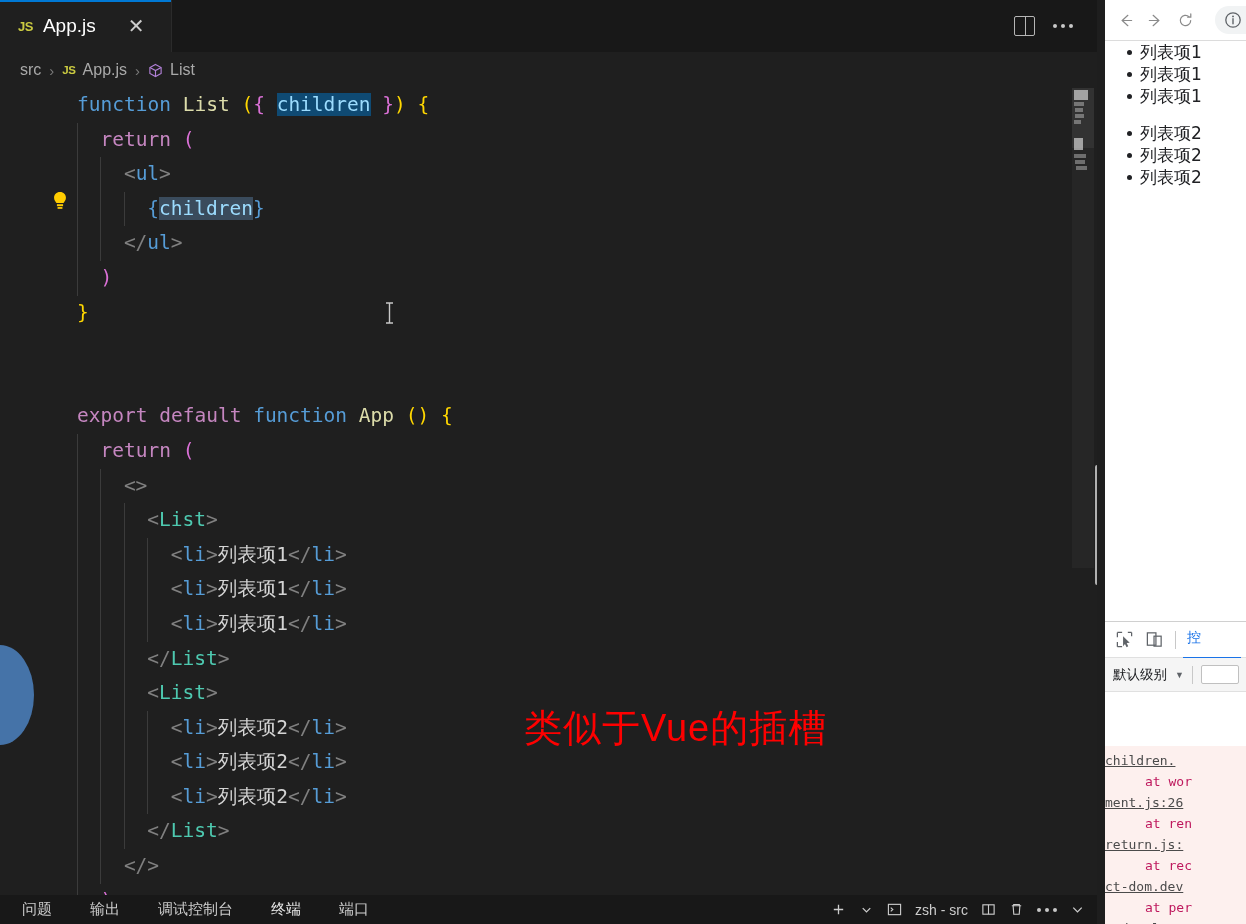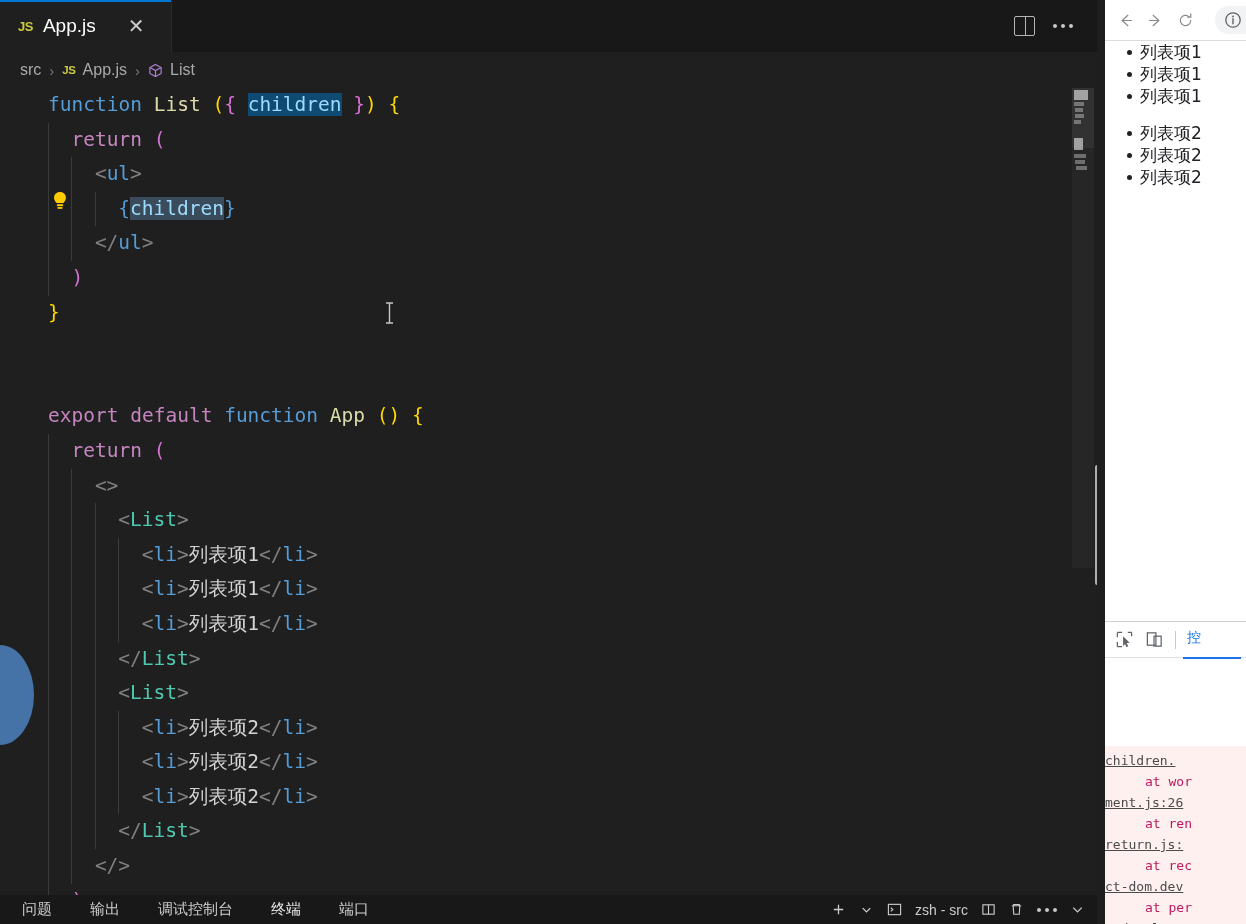--- a/index.html
+++ b/index.html
@@ -66,21 +66,21 @@
   .bc-sep { color: #7a7a7a; font-size: 15px; margin: 0 1px; }
   .bc-js { color: #cbcb41; font-weight: bold; font-size: 11.5px; letter-spacing: -0.4px; }
   .bc-cube { display: inline-block; width: 15px; height: 15px; }
 
   
   .code {
     position: absolute; left: 0; top: 88px; width: 1060px; height: 806px;
     font-family: "DejaVu Sans Mono", "Liberation Mono", monospace;
     font-size: 19.5px; line-height: 34.6px; white-space: pre;
   }
-  .ln { position: relative; height: 34.6px; padding-left: 48px; }
+  .ln { position: relative; height: 34.6px; padding-left: 48px; margin-left: 29px; }
   .gutter-bulb {
     position: absolute; left: 51px; top: 5px; width: 18px; height: 22px;
   }
   .guide {
     position: absolute; top: 0; height: 34.6px; width: 1px; background: #3b3b3b;
   }
   .sel-strong { background: #0f4a73; }
   .sel-soft   { background: #3a4b5c; }
 
   .c-kw     { color: #569cd6; }   
@@ -348,20 +348,21 @@
           </span>
         <span class="pa-icon">
           <svg viewBox="0 0 16 16" width="15" height="15">
               <path d="M3.5 6l4.5 4.5L12.5 6" stroke="#cccccc" stroke-width="1.4" fill="none"></path>
             </svg>
         </span>
       </span>
     </div>
   </div>
 
+  <div class="annot-red">类似于Vue的插槽</div>
 
 
   <div id="browser">
 
     <div class="bw-toolbar">
       <span class="bw-ico">
         <svg viewBox="0 0 18 18" width="17" height="17">
             <path d="M11.5 3.5L5.5 9l6 5.5M5.5 9h10" stroke="#8a8a8a" stroke-width="1.3" fill="none" stroke-linecap="round"></path>
           </svg>
       </span>
@@ -413,20 +414,26 @@
           <svg viewBox="0 0 20 20" width="19" height="19">
             <rect x="2.5" y="3" width="9" height="13" fill="none" stroke="#5f6368" stroke-width="1.3"></rect>
             <rect x="9.5" y="6.5" width="7.5" height="10.5" fill="none" stroke="#5f6368" stroke-width="1.3"></rect>
           </svg>
         </span>
         <span class="dt-vsep"></span>
         <span class="dt-tab">控</span>
       </div>
 
 
+      <div class="dt-row3">
+        <span class="dt-level">默认级别</span>
+        <span class="dt-caret">▼</span>
+        <span class="dt-vsep"></span>
+        <span class="dt-filterbox"></span>
+      </div>
 
       <div class="dt-console" id="dt-console">
           <div class="err-line err-link">children.</div>
           <div class="err-line err-at">at wor</div>
           <div class="err-line err-link">ment.js:26</div>
           <div class="err-line err-at">at ren</div>
           <div class="err-line err-link">return.js:</div>
           <div class="err-line err-at">at rec</div>
           <div class="err-line err-link">ct-dom.dev</div>
           <div class="err-line err-at">at per</div>

